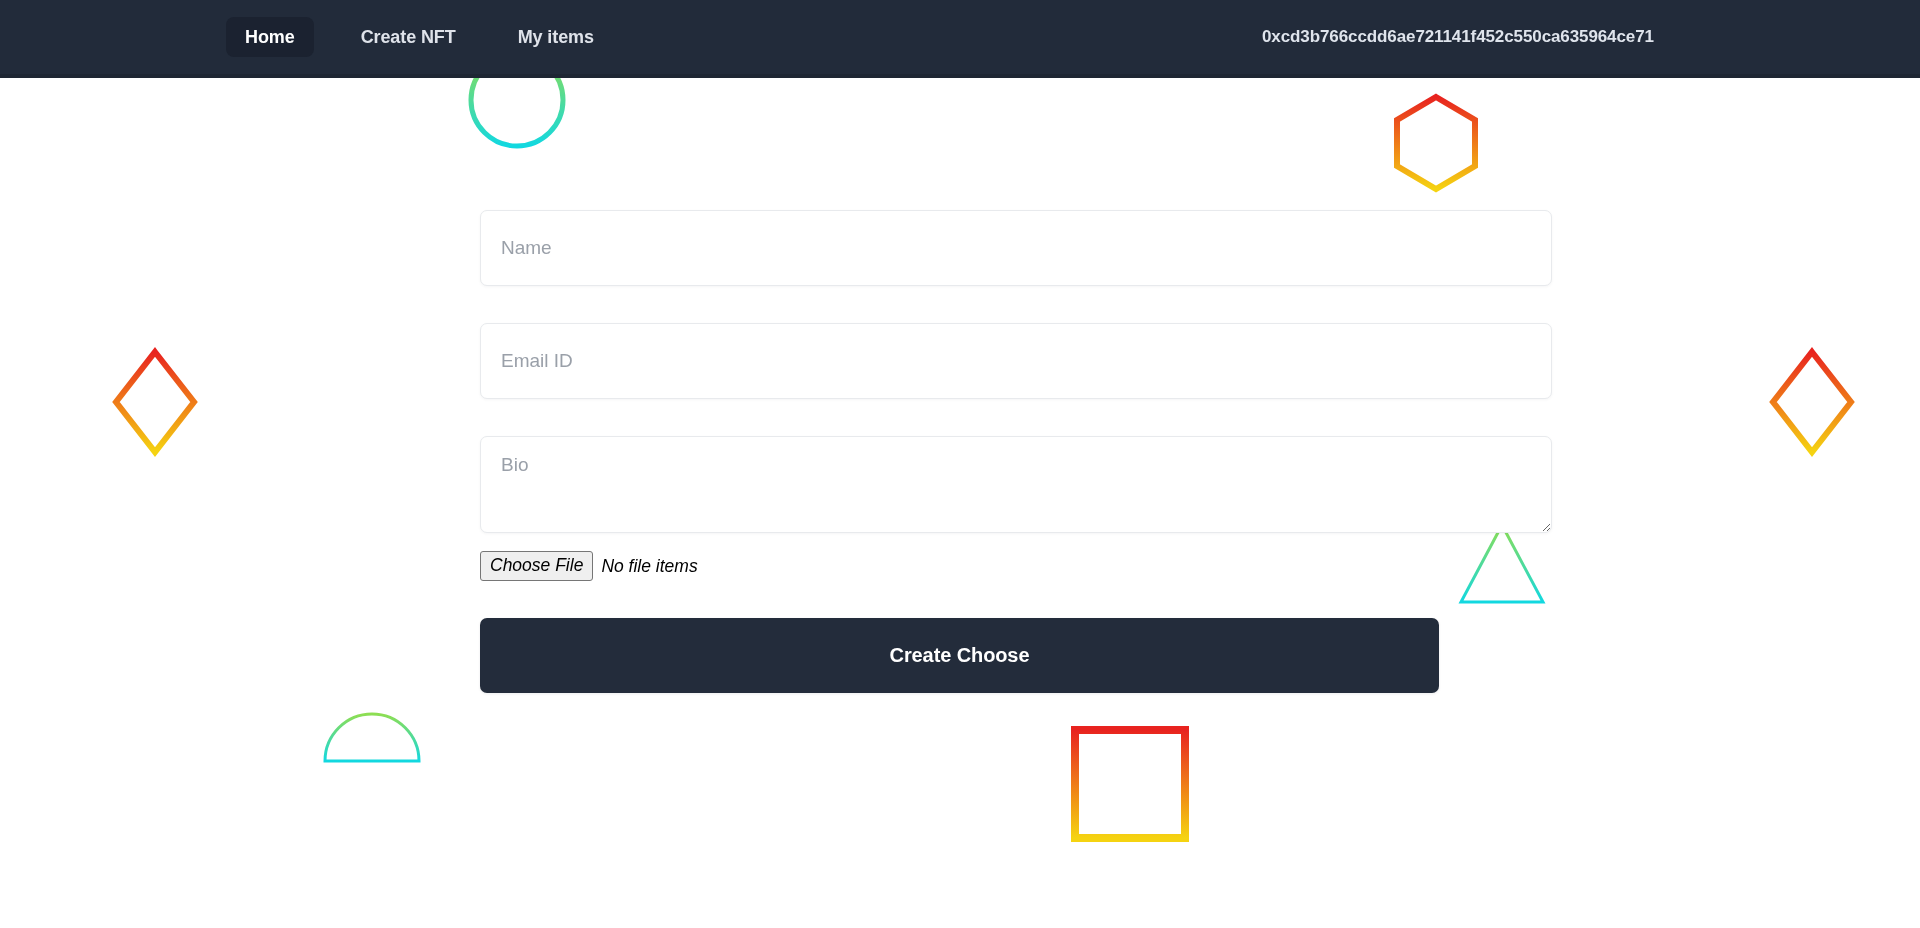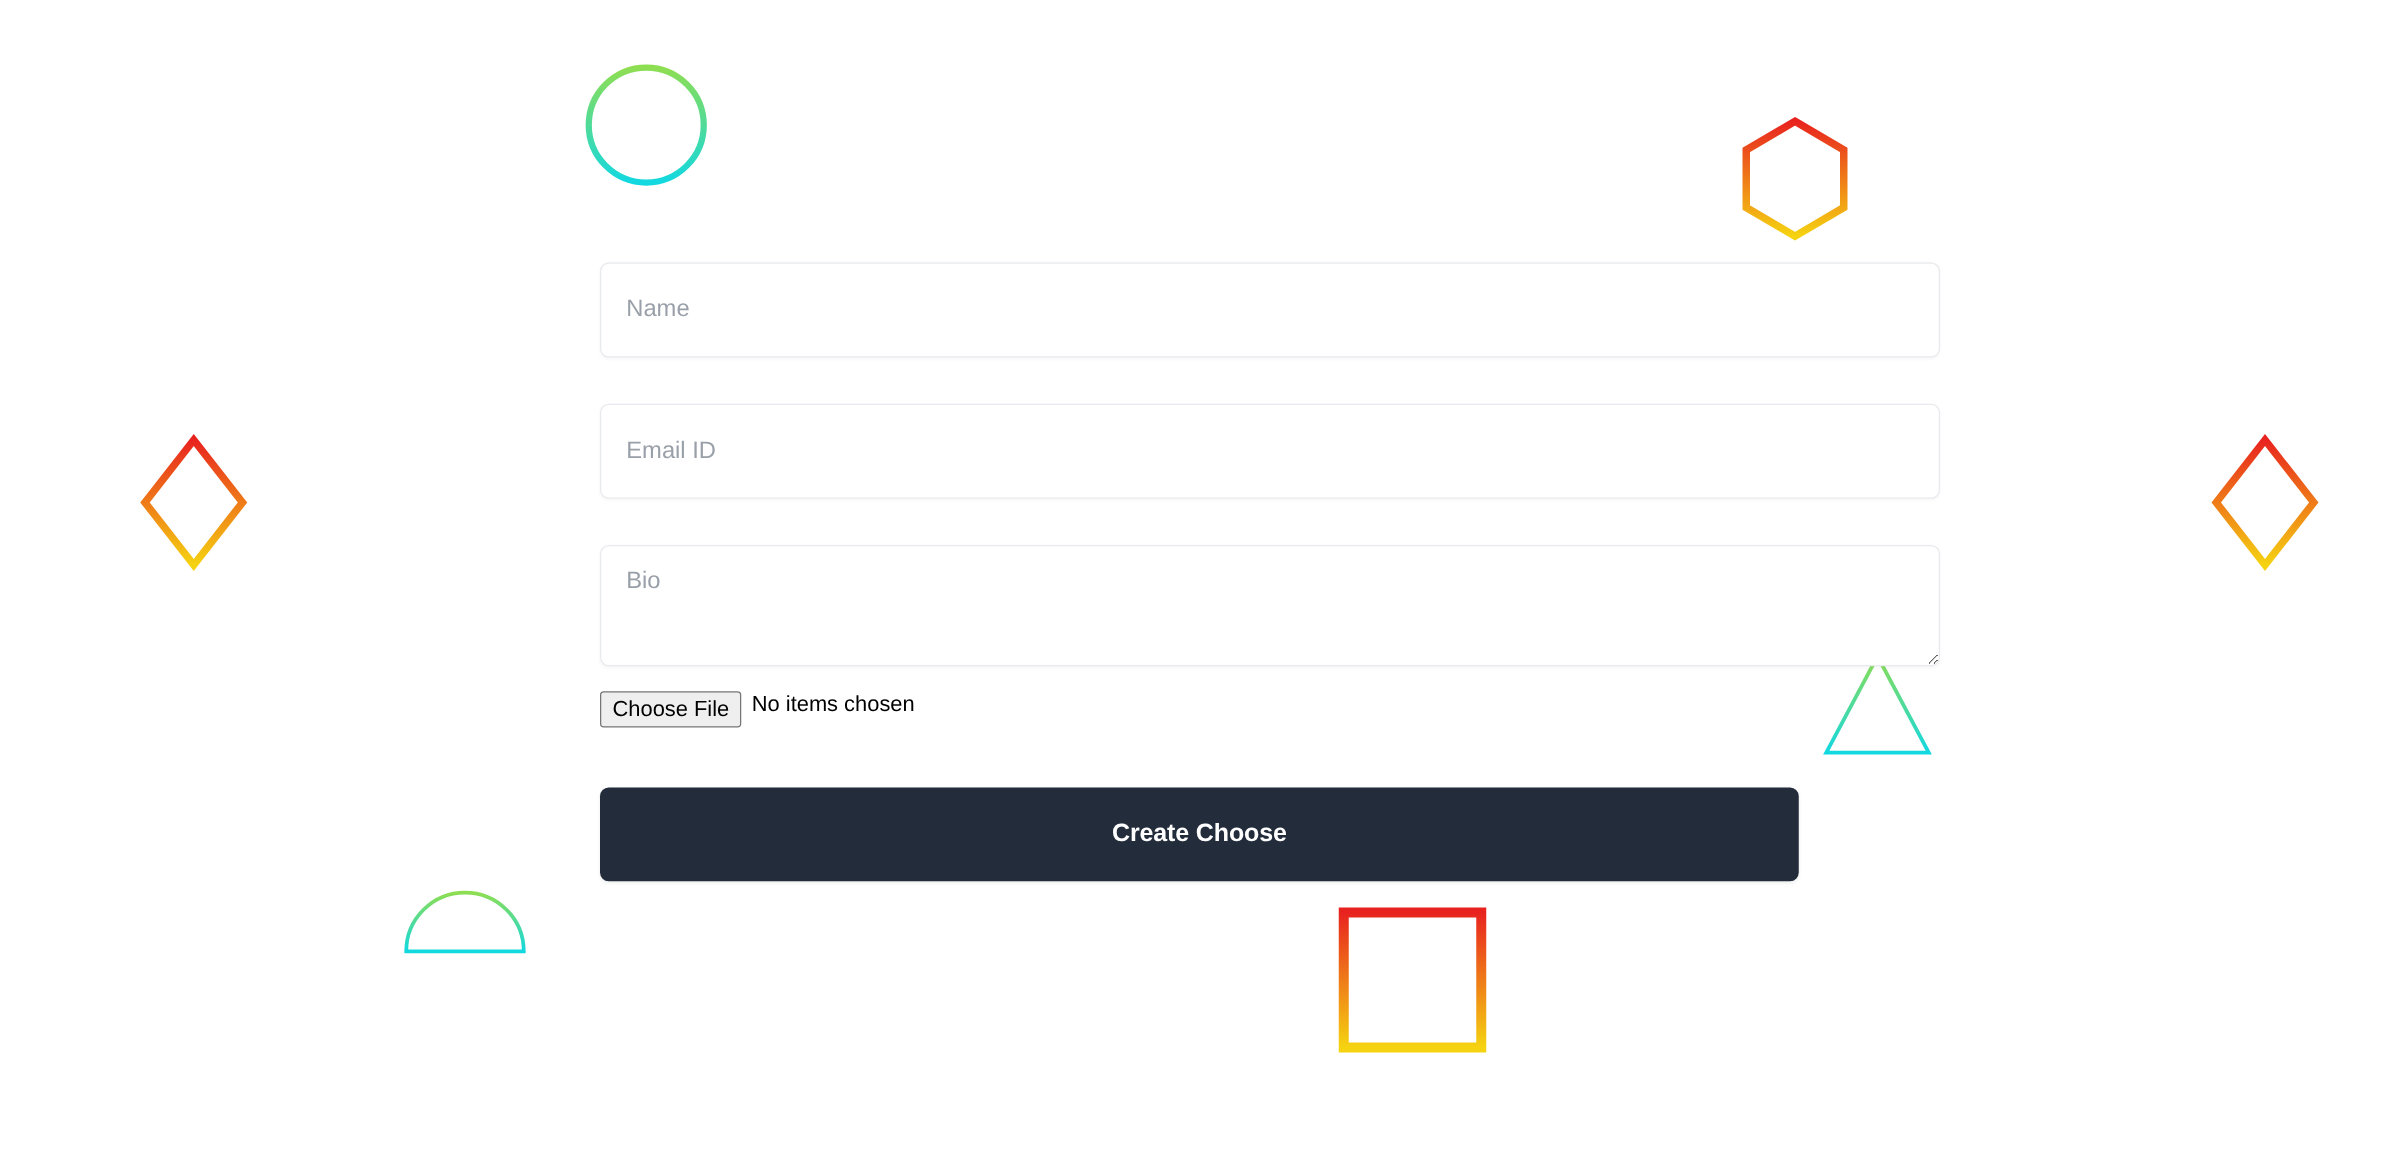--- a/index.html
+++ b/index.html
@@ -97,24 +97,25 @@
   }
   .field-textarea {
     height: 97px;
     padding: 16px 20px;
     margin-bottom: 0;
     resize: vertical;
     line-height: 1.3;
   }
   .file-row {
     margin-top: 20px;
-    margin-bottom: 12px;
+    margin-bottom: 0;
     display: flex;
-    align-items: flex-start;
+    align-items: center;
     height: 26px;
+    font-style: italic;
   }
   .file-btn {
     display: inline-block;
     border: 1px solid #767676;
     background: #efefef;
     border-radius: 3px;
     padding: 3px 9px 4px 9px;
     font-size: 17.5px;
     color: #000000;
     line-height: 1.15;
@@ -171,29 +172,39 @@
       <polygon points="1812,352 1851,402 1812,452 1773,402" fill="none" stroke="url(#warmGrad)" stroke-width="6"></polygon>
 
       <polygon points="1502,525 1543,602 1461,602" fill="none" stroke="url(#coolGrad)" stroke-width="3"></polygon>
 
       <path d="M 325 761 A 47 47 0 0 1 419 761 L 325 761 Z" fill="none" stroke="url(#coolGrad)" stroke-width="3"></path>
 
       <rect x="1075" y="730" width="110" height="108" fill="none" stroke="url(#warmGrad)" stroke-width="8"></rect>
     </svg>
   </div>
 
+  <nav class="navbar">
+    <div class="nav-left">
+      <a class="nav-item active" href="#">Home</a>
+      <span class="nav-spacer-1"></span>
+      <a class="nav-item" href="#">Create NFT</a>
+      <span class="nav-spacer-2"></span>
+      <a class="nav-item" href="#">My items</a>
+    </div>
+    <div class="wallet-address">0xcd3b766ccdd6ae721141f452c550ca635964ce71</div>
+  </nav>
 
   <form class="form-wrap">
     <input class="field field-input" type="text" placeholder="Name" style="">
 
     <input class="field field-input" type="text" placeholder="Email ID" style="">
 
     <textarea class="field field-textarea" placeholder="Bio" style=""></textarea>
 
     <div class="file-row">
       <span class="file-btn">Choose File</span>
-      <span class="file-status">No items chosen</span>
+      <span class="file-status">No file items</span>
     </div>
 
     <button class="submit-btn" type="submit">Create Choose</button>
   </form>
 
 </div>
 
 </body></html>

